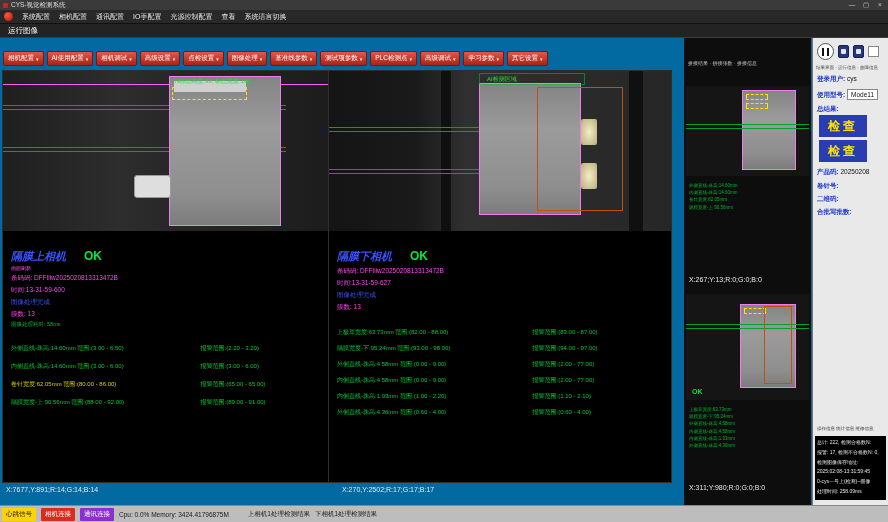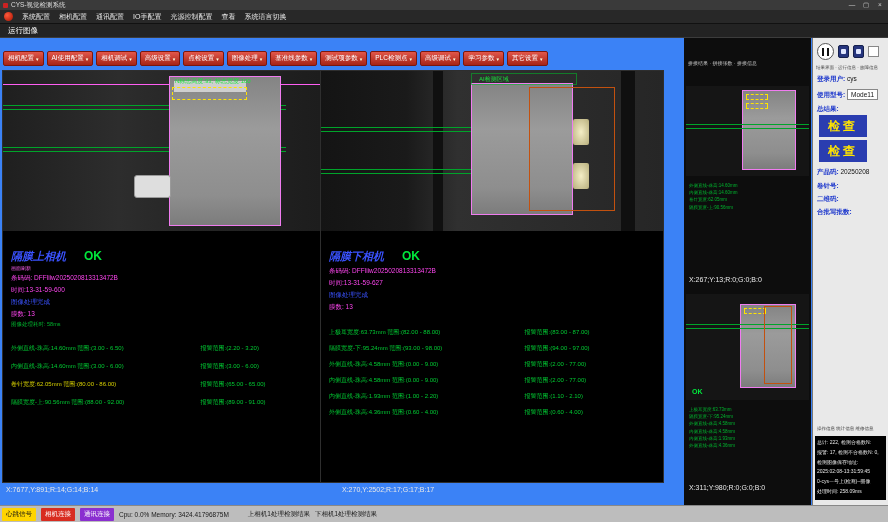--- a/index.html
+++ b/index.html
@@ -1,17 +1,17 @@
 <!DOCTYPE html>
 <html><head>
 <meta charset="utf-8">
 <style>
   * { margin:0; padding:0; box-sizing:border-box; }
   html,body { background:#000; }
-  .app { position:relative; width:888px; height:522px; background:#3b82f6;
+  .app { position:relative; width:888px; height:522px; background:#0369a1;
          font-family:"Liberation Sans", sans-serif; overflow:hidden; }
 
   
   .titlebar { position:absolute; top:0; left:0; width:888px; height:10px; background:#3a3a3a;
               display:flex; align-items:center; padding:0 3px; }
   .titledot { width:5px; height:5px; background:#c22; border-radius:1px; margin-right:3px; }
   .title { font-size:6.5px; color:#ddd; white-space:nowrap; }
   .winbtns { margin-left:auto; display:flex; gap:4px; }
   .wb { font-size:6.5px; color:#ccc; width:10px; text-align:center; cursor:default; }
 
@@ -29,21 +29,21 @@
   
   .toolbar { position:absolute; top:51px; left:3px; display:flex; gap:3px; }
   .tb { display:inline-flex; align-items:center; gap:2px; background:linear-gradient(#e2574a,#a62417);
         border:1px solid #7c170d; border-radius:2px; color:#fff; font-size:6.5px;
         padding:2px 4px; font-family:inherit; cursor:pointer; white-space:nowrap; }
   .caret { font-size:5px; color:#ffd; }
 
   
   .cam { position:absolute; top:70px; height:413px; background:#000; border:1px solid #2e2e2e; overflow:hidden; }
   .cam-left  { left:2px;  width:334px; }
-  .cam-right { left:320px; width:344px; }
+  .cam-right { left:328px; width:344px; }
   .scene { position:relative; width:100%; height:160px; overflow:hidden; }
   .scene-left  { background:linear-gradient(90deg,#1f1f1f 0%,#2d2d2d 35%,#262626 55%,#1c1c1c 100%); }
   .scene-right { background:linear-gradient(90deg,#141414 0%,#1a1a1a 25%,#303030 40%,#262626 100%); }
 
   .hline { position:absolute; height:1px; background:#00a42a; }
   .mline { position:absolute; height:1px; background:#ff5ef2; }
   .product { position:absolute; border:1px solid #f07cf0; background:linear-gradient(180deg,#848484,#9b9b9b 35%,#8e8e8e 80%,#7c7c7c); }
   .barcode-strip { position:absolute; background:#cfcfcf; }
   .ybox { position:absolute; border:1px dashed #ffe400; }
   .obox { position:absolute; border:1px solid #c2510f; }

